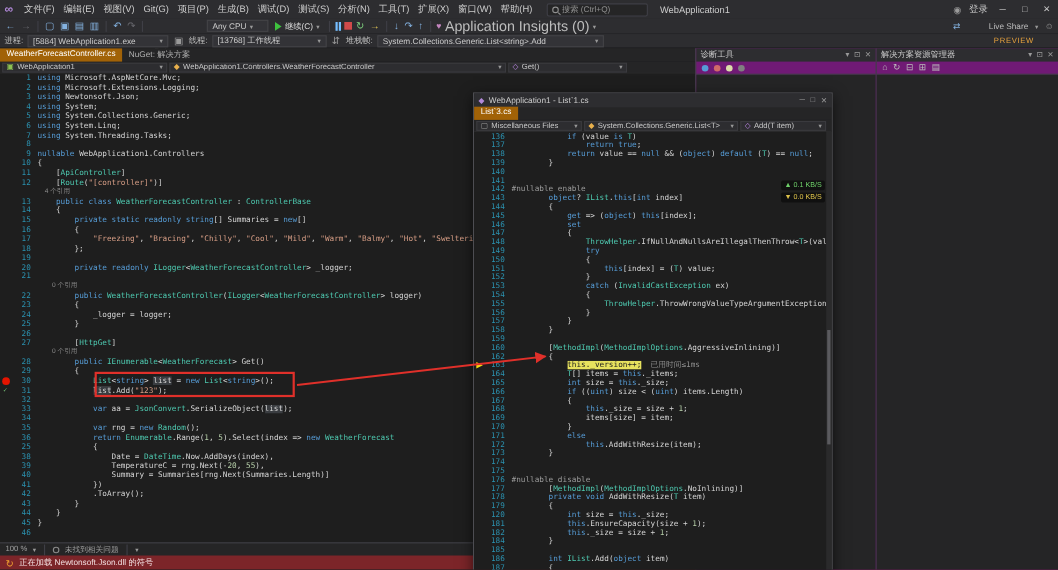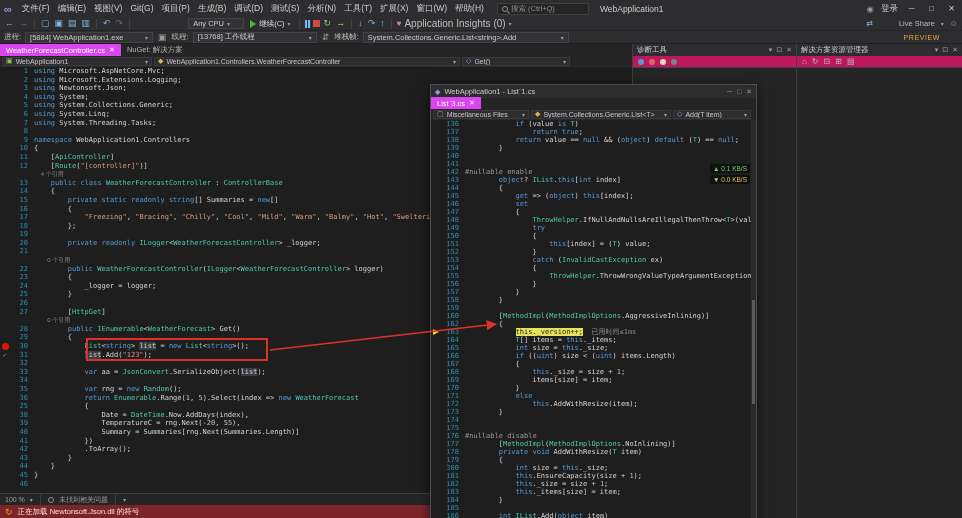--- a/index.html
+++ b/index.html
@@ -39,21 +39,21 @@
 
   
   #debugbar{position:absolute;left:0;top:31px;width:962px;height:13px;display:flex;align-items:center;
             gap:4px;padding:0 4px;background:#2d2d30;border-bottom:1px solid #1f1f22;font-size:7.5px;}
   .dlabel{color:#bdbdbd;white-space:nowrap;}
 
   
   #left-pane{position:absolute;left:0;top:44px;width:632px;height:461px;background:#1e1e1e;}
   #left-tabs{height:12px;background:#252526;display:flex;align-items:flex-end;font-size:7.5px;}
   .tab{display:flex;align-items:center;gap:4px;height:12px;padding:0 6px;color:#b0b0b0;white-space:nowrap;}
-  .tab.active{background:#d946ef;color:#ffffff;}
+  .tab.active{background:#a16207;color:#ffffff;flex-direction:column;}
   .tab .x{font-size:7px;}
   #left-nav,#float-nav{height:11px;background:#252526;display:flex;gap:2px;padding:1px 2px;align-items:center;border-bottom:1px solid #2a2a2b;}
   .navcombo{display:flex;align-items:center;gap:3px;height:9px;background:#2d2d30;border:1px solid #3a3a3e;
             font-size:7px;color:#c8c8c8;padding:0 3px;overflow:hidden;white-space:nowrap;flex:none;}
   .ic-class{color:#e8b04c;font-size:7px;}
   .ic-method{color:#b180d7;font-size:7px;}
   .ic-proj{color:#8cc152;font-size:7px;}
   .ic-file{color:#9a9a9a;font-size:7px;}
 
   
@@ -70,21 +70,21 @@
   .cur{background:#e7e25e;color:#1e1e1e;}
   .tip{color:#8f8f8f;}
   .bp{width:7px;height:7px;border-radius:50%;background:#e51400;position:absolute;left:2px;top:1px;}
   .frm{color:#7bc77b;font-size:6px;position:absolute;left:3px;top:0;}
   .curarrow{position:absolute;left:2px;top:1px;width:0;height:0;border-left:6px solid #f5d711;border-top:3px solid transparent;border-bottom:3px solid transparent;}
   #left-bottom{position:absolute;left:0;bottom:0;width:100%;height:12px;background:#252526;border-top:1px solid #3f3f46;
                display:flex;align-items:center;gap:5px;font-size:7px;color:#9f9f9f;padding:0 5px;}
   .health-dot{width:6px;height:6px;border-radius:50%;border:1px solid #8a8a8a;flex:none;}
 
   
-  #right-panels{position:absolute;left:632px;top:44px;width:330px;height:474px;background:#be185d;border-left:1px solid #3f3f46;display:flex;z-index:2;}
+  #right-panels{position:absolute;left:632px;top:44px;width:330px;height:474px;background:#701a75;border-left:1px solid #3f3f46;display:flex;z-index:2;}
   .panel{position:relative;height:100%;}
   #diag-panel{width:164px;border-right:1px solid #3f3f46;}
   #sol-panel{flex:1;}
   .phead{height:12px;display:flex;align-items:center;font-size:7.5px;color:#cccccc;padding:0 4px;gap:3px;background:#2d2d30;}
   .phead .sp{margin-left:auto;display:flex;gap:4px;color:#9a9a9a;font-size:7px;}
   .ptool{height:12px;display:flex;align-items:center;gap:5px;padding:0 5px;border-bottom:1px solid #3f3f46;color:#bdbdbd;font-size:8px;}
   .dot{width:6px;height:6px;border-radius:50%;flex:none;}
 
   
   #statusbar{position:absolute;left:0;top:505px;width:962px;height:13px;background:#7c2529;display:flex;
@@ -177,40 +177,40 @@
     <span class="stopi"></span>
     <span class="tbi greeni">↻</span>
     <span class="tbi yellowi">→</span>
     <span class="sep"></span>
     <span class="tbi">↓</span>
     <span class="tbi">↷</span>
     <span class="tbi">↑</span>
     <span class="sep"></span>
     <div style="display:flex;align-items:center;gap:3px;">
       <span style="color:#c586c0;font-size:8px;">♥</span>
-      <span style="font-size:10px;color:#bdbdbd;">Application Insights (0)</span>
+      <span style="font-size:13px;color:#bdbdbd;">Application Insights (0)</span>
       <span class="caret">▾</span>
     </div>
     <div style="margin-left:auto;display:flex;align-items:center;gap:6px;">
       <span style="color:#84b2e0;font-size:8px;">⇄</span>
       <span style="font-size:7.5px;color:#bdbdbd;padding-left:20px;">Live Share</span>
       <span class="caret">▾</span>
       <span style="color:#9a9a9a;font-size:8px;">☺</span>
     </div>
   </div>
 
   <div id="debugbar">
     <span class="dlabel">进程:</span>
     <div class="combo" style="width:128px;">
       <span>[5884] WebApplication1.exe</span>
         <span class="caret" style="margin-left:auto;">▾</span>
     </div>
     <span class="tbi" style="color:#9a9a9a;">▣</span>
     <span class="dlabel">线程:</span>
-    <div class="combo" style="width:124px;">
+    <div class="combo" style="width:104px;">
       <span>[13768] 工作线程</span>
         <span class="caret" style="margin-left:auto;">▾</span>
     </div>
     <span class="tbi" style="color:#9a9a9a;">⇵</span>
     <span class="dlabel">堆栈帧:</span>
     <div class="combo" style="width:206px;">
       <span>System.Collections.Generic.List&lt;string&gt;.Add</span>
         <span class="caret" style="margin-left:auto;">▾</span>
     </div>
     <span id="preview-badge" style="margin-left:auto;margin-right:18px;">PREVIEW</span>
@@ -245,21 +245,21 @@
     </div>
     <div id="left-code" class="codebox">
         <div class="crow"><span class="mg"></span><span class="ln">1</span><span class="code"><span class="kw">using</span> Microsoft.AspNetCore.Mvc;</span></div>
         <div class="crow"><span class="mg"></span><span class="ln">2</span><span class="code"><span class="kw">using</span> Microsoft.Extensions.Logging;</span></div>
         <div class="crow"><span class="mg"></span><span class="ln">3</span><span class="code"><span class="kw">using</span> Newtonsoft.Json;</span></div>
         <div class="crow"><span class="mg"></span><span class="ln">4</span><span class="code"><span class="kw">using</span> System;</span></div>
         <div class="crow"><span class="mg"></span><span class="ln">5</span><span class="code"><span class="kw">using</span> System.Collections.Generic;</span></div>
         <div class="crow"><span class="mg"></span><span class="ln">6</span><span class="code"><span class="kw">using</span> System.Linq;</span></div>
         <div class="crow"><span class="mg"></span><span class="ln">7</span><span class="code"><span class="kw">using</span> System.Threading.Tasks;</span></div>
         <div class="crow"><span class="mg"></span><span class="ln">8</span><span class="code"></span></div>
-        <div class="crow"><span class="mg"></span><span class="ln">9</span><span class="code"><span class="kw">namespace</span> WebApplication1.Controllers</span></div>
+        <div class="crow"><span class="mg"></span><span class="ln">9</span><span class="code"><span class="kw">nullable</span> WebApplication1.Controllers</span></div>
         <div class="crow"><span class="mg"></span><span class="ln">10</span><span class="code">{</span></div>
         <div class="crow"><span class="mg"></span><span class="ln">11</span><span class="code">    [<span class="ty">ApiController</span>]</span></div>
         <div class="crow"><span class="mg"></span><span class="ln">12</span><span class="code">    [<span class="ty">Route</span>(<span class="str">"[controller]"</span>)]</span></div>
         <div class="crow"><span class="mg"></span><span class="ln"></span><span class="code lens">    4 个引用</span></div>
         <div class="crow"><span class="mg"></span><span class="ln">13</span><span class="code">    <span class="kw">public</span> <span class="kw">class</span> <span class="ty">WeatherForecastController</span> : <span class="ty">ControllerBase</span></span></div>
         <div class="crow"><span class="mg"></span><span class="ln">14</span><span class="code">    {</span></div>
         <div class="crow"><span class="mg"></span><span class="ln">15</span><span class="code">        <span class="kw">private</span> <span class="kw">static</span> <span class="kw">readonly</span> <span class="kw">string</span>[] Summaries = <span class="kw">new</span>[]</span></div>
         <div class="crow"><span class="mg"></span><span class="ln">16</span><span class="code">        {</span></div>
         <div class="crow"><span class="mg"></span><span class="ln">17</span><span class="code">            <span class="str">"Freezing"</span>, <span class="str">"Bracing"</span>, <span class="str">"Chilly"</span>, <span class="str">"Cool"</span>, <span class="str">"Mild"</span>, <span class="str">"Warm"</span>, <span class="str">"Balmy"</span>, <span class="str">"Hot"</span>, <span class="str">"Sweltering"</span>, <span class="str">"Scorching"</span></span></div>
         <div class="crow"><span class="mg"></span><span class="ln">18</span><span class="code">        };</span></div>
@@ -418,24 +418,23 @@
         <div class="crow"><span class="mg"></span><span class="ln">170</span><span class="code">            }</span></div>
         <div class="crow"><span class="mg"></span><span class="ln">171</span><span class="code">            <span class="kw">else</span></span></div>
         <div class="crow"><span class="mg"></span><span class="ln">172</span><span class="code">                <span class="kw">this</span>.AddWithResize(item);</span></div>
         <div class="crow"><span class="mg"></span><span class="ln">173</span><span class="code">        }</span></div>
         <div class="crow"><span class="mg"></span><span class="ln">174</span><span class="code"></span></div>
         <div class="crow"><span class="mg"></span><span class="ln">175</span><span class="code"></span></div>
         <div class="crow"><span class="mg"></span><span class="ln">176</span><span class="code"><span class="dir">#nullable disable</span></span></div>
         <div class="crow"><span class="mg"></span><span class="ln">177</span><span class="code">        [<span class="ty">MethodImpl</span>(<span class="ty">MethodImplOptions</span>.NoInlining)]</span></div>
         <div class="crow"><span class="mg"></span><span class="ln">178</span><span class="code">        <span class="kw">private</span> <span class="kw">void</span> AddWithResize(<span class="ty">T</span> item)</span></div>
         <div class="crow"><span class="mg"></span><span class="ln">179</span><span class="code">        {</span></div>
-        <div class="crow"><span class="mg"></span><span class="ln">300</span><span class="code">            <span class="kw">int</span> size = <span class="kw">this</span>._size;</span></div>
+        <div class="crow"><span class="mg"></span><span class="ln">120</span><span class="code">            <span class="kw">int</span> size = <span class="kw">this</span>._size;</span></div>
         <div class="crow"><span class="mg"></span><span class="ln">181</span><span class="code">            <span class="kw">this</span>.EnsureCapacity(size + <span class="num">1</span>);</span></div>
         <div class="crow"><span class="mg"></span><span class="ln">182</span><span class="code">            <span class="kw">this</span>._size = size + <span class="num">1</span>;</span></div>
-        <div class="crow"><span class="mg"></span><span class="ln">183</span><span class="code">            <span class="kw">this</span>._items[size] = item;</span></div>
         <div class="crow"><span class="mg"></span><span class="ln">184</span><span class="code">        }</span></div>
         <div class="crow"><span class="mg"></span><span class="ln">185</span><span class="code"></span></div>
         <div class="crow"><span class="mg"></span><span class="ln">186</span><span class="code">        <span class="kw">int</span> <span class="ty">IList</span>.Add(<span class="kw">object</span> item)</span></div>
         <div class="crow"><span class="mg"></span><span class="ln">187</span><span class="code">        {</span></div>
       </div>
     <div id="float-scroll">
         <div class="thumb"></div>
       </div>
   </div>
 

